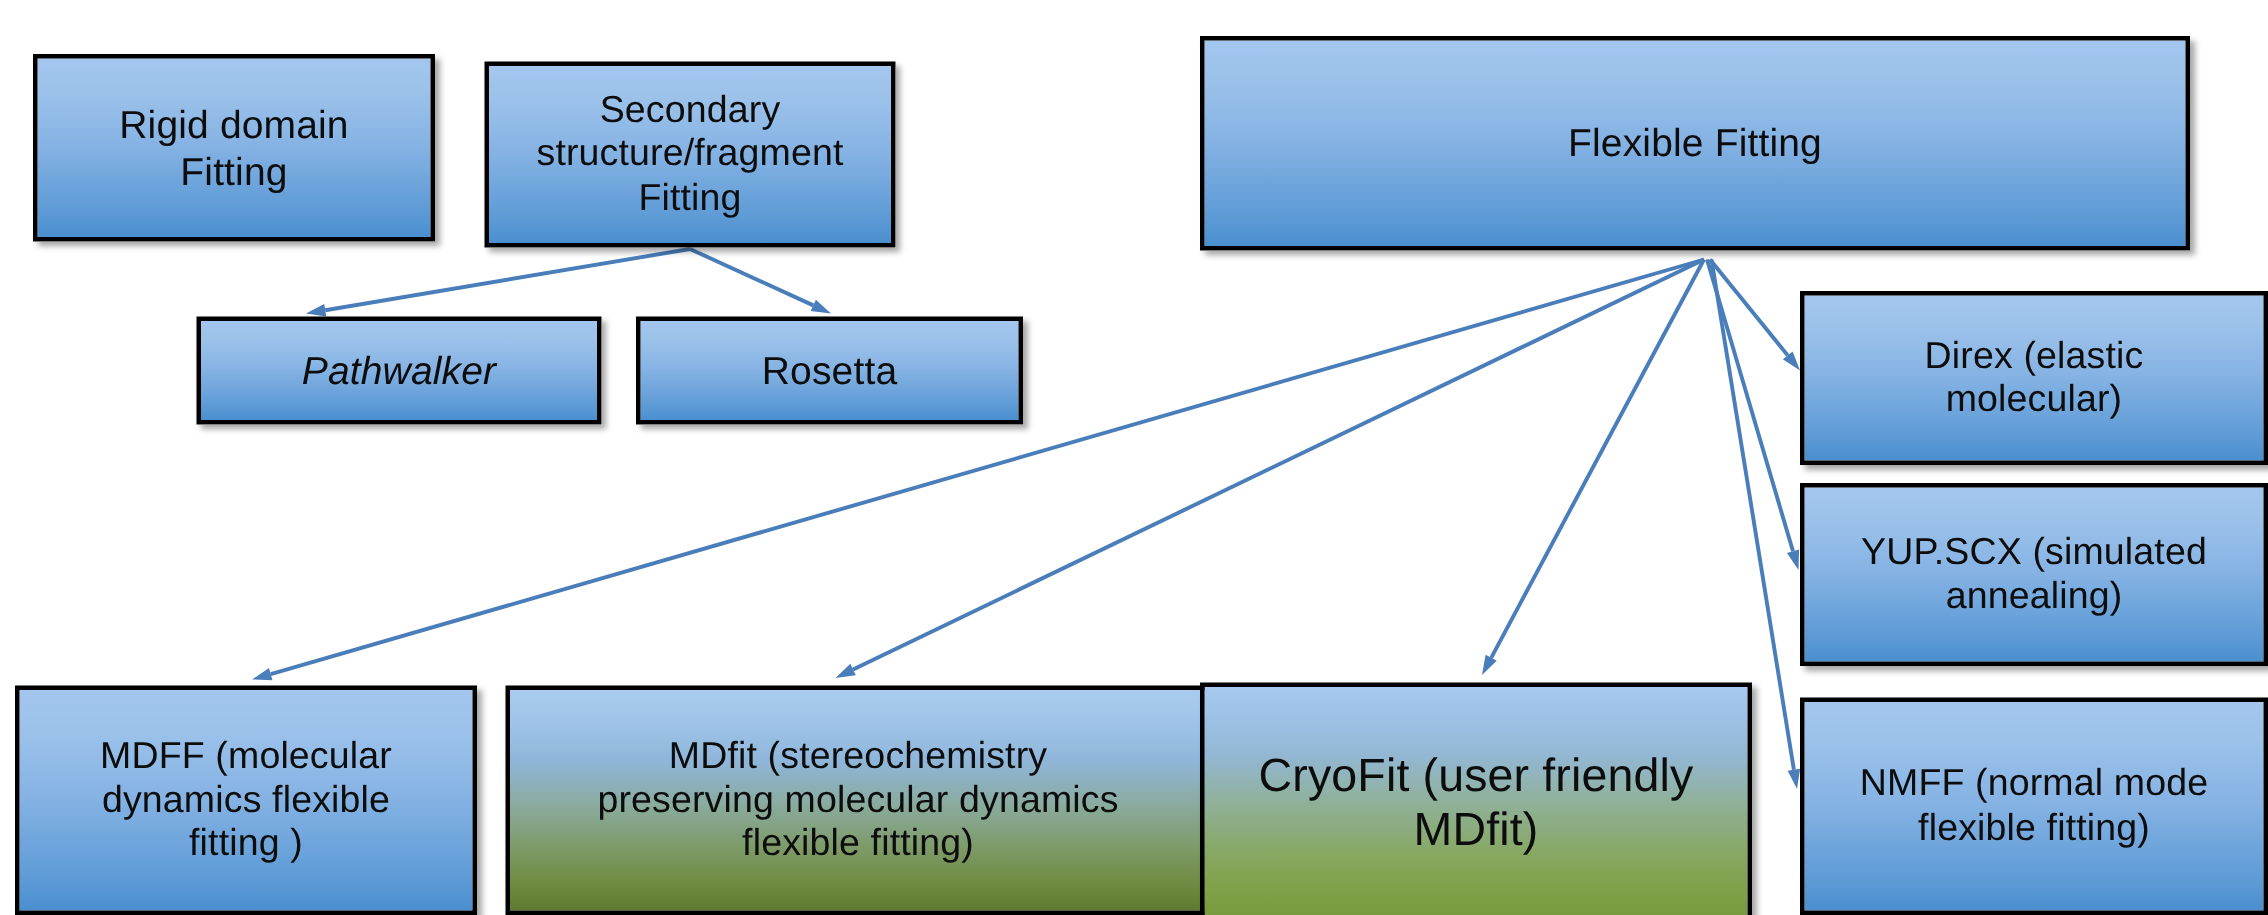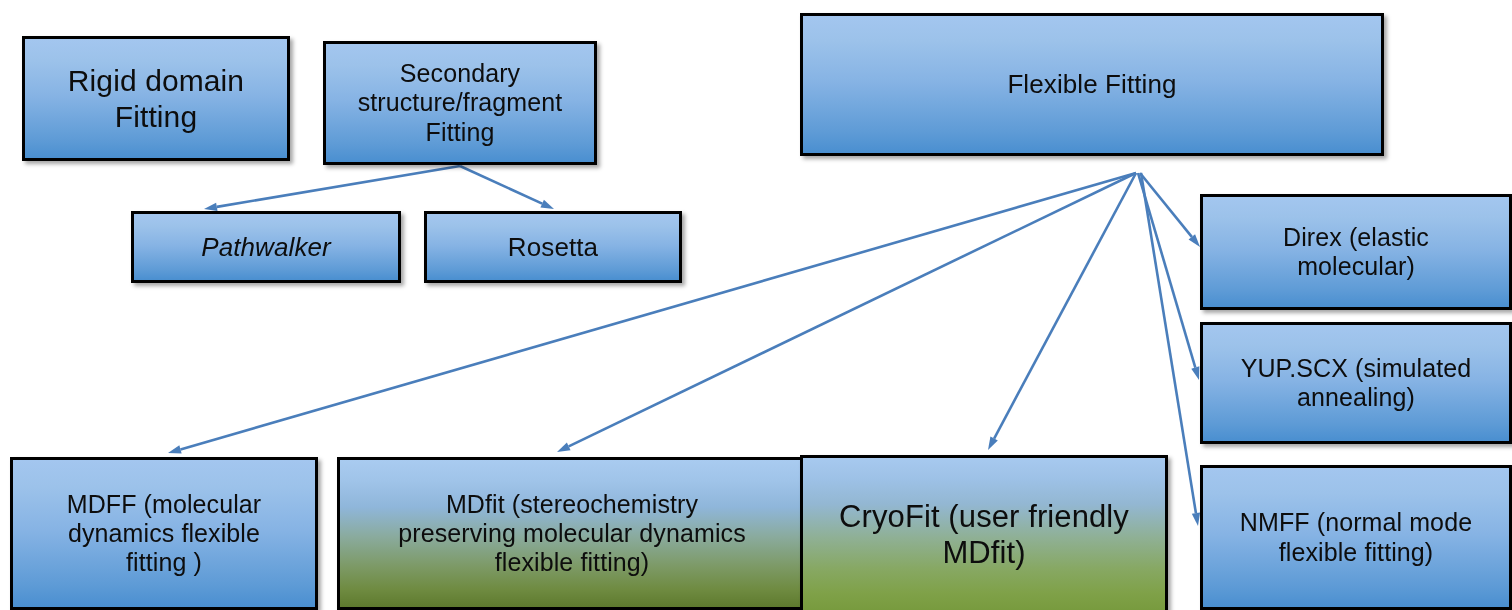--- a/index.html
+++ b/index.html
@@ -75,30 +75,30 @@
       <g>
         <line class="edge" x1="1140" y1="173" x2="1191.812574540524" y2="236.90217526664645"></line>
         <polygon class="edgehead" points="1200,247 1188.5502003959023,239.54734349201559 1195.074948685146,234.25700704127732"></polygon>
       </g>
       <g>
         <line class="edge" x1="1138" y1="173" x2="1195.325315408106" y2="367.53016867996615"></line>
         <polygon class="edgehead" points="1199,380 1191.2966006739412,368.71737447119347 1199.3540301422709,366.34296288873884"></polygon>
       </g>
     </svg>
   <div id="nodes">
-      <div class="node fill-blue" style="left: 22px; top: 36px; width: 268px; height: 125px; font-size: 30px; text-align: center;">
+      <div class="node fill-blue" style="left: 22px; top: 36px; width: 268px; height: 125px; font-size: 26px; text-align: center;">
         <span style="white-space: pre-line;">Rigid domain
 Fitting</span>
       </div>
       <div class="node fill-blue" style="left: 323px; top: 41px; width: 274px; height: 124px; font-size: 25px;">
         <span style="white-space: pre-line;">Secondary
 structure/fragment
 Fitting</span>
       </div>
-      <div class="node fill-blue" style="left: 800px; top: 13px; width: 584px; height: 143px; font-size: 26px;">
+      <div class="node fill-blue" style="left: 800px; top: 24px; width: 660px; height: 143px; font-size: 26px;">
         <span style="white-space: pre-line;">Flexible Fitting</span>
       </div>
       <div class="node fill-blue" style="left: 131px; top: 211px; width: 270px; height: 72px; font-size: 26px; font-style: italic;">
         <span style="white-space: pre-line;">Pathwalker</span>
       </div>
       <div class="node fill-blue" style="left: 424px; top: 211px; width: 258px; height: 72px; font-size: 26px;">
         <span style="white-space: pre-line;">Rosetta</span>
       </div>
       <div class="node fill-blue" style="left: 1200px; top: 194px; width: 312px; height: 116px; font-size: 25px;">
         <span style="white-space: pre-line;">Direx (elastic

